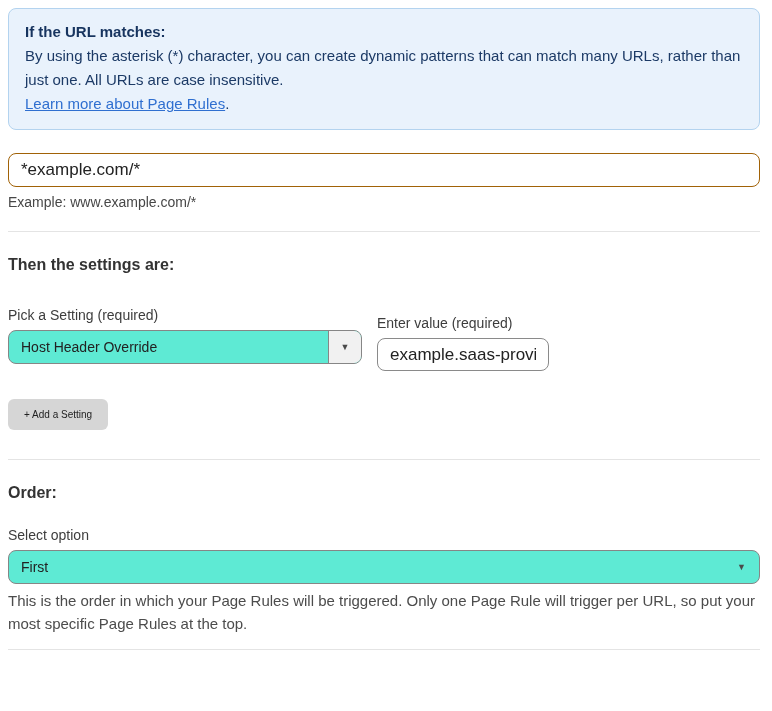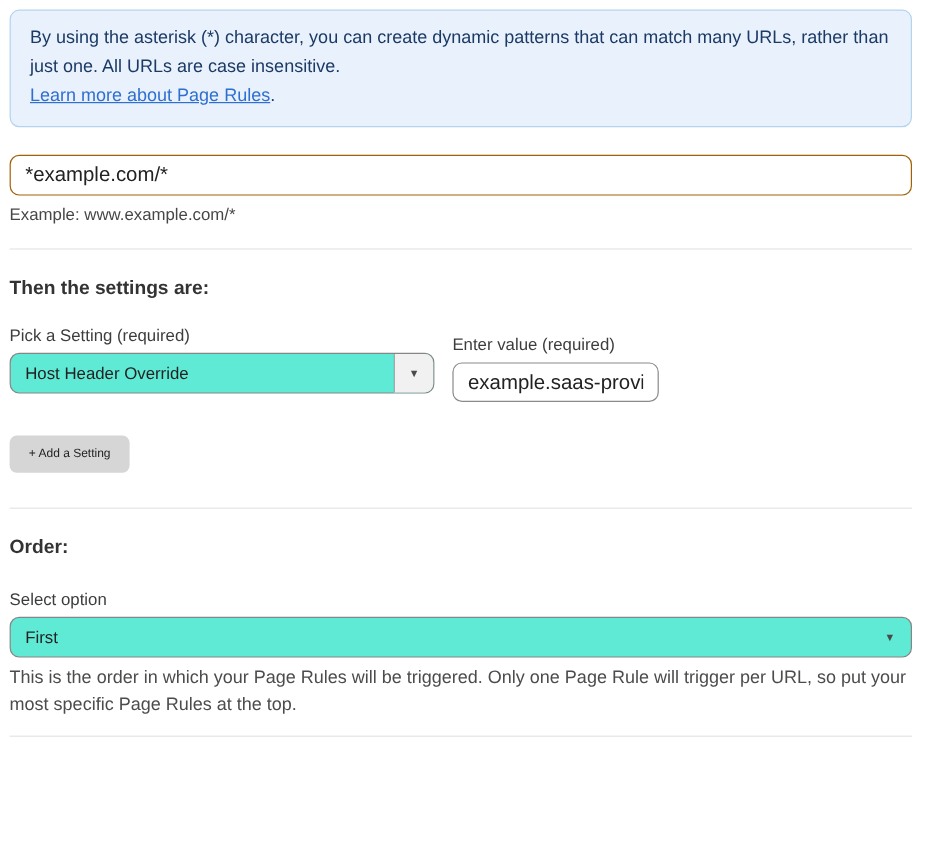--- a/index.html
+++ b/index.html
@@ -59,21 +59,21 @@
   .divider-2 { margin-top: 29px; }
   .divider-3 { margin-top: 14px; }
 
   .section-heading {
     font-size: 16px;
     font-weight: 700;
     color: #333333;
     margin-top: 24px;
   }
 
-  .settings-row { display: flex; align-items: flex-start; margin-top: 21px; }
+  .settings-row { display: flex; align-items: flex-start; margin-top: 33px; }
   .setting-col { width: 354px; }
   .value-col { width: 172px; margin-left: 15px; margin-top: 8px; }
 
   .combobox {
     display: flex;
     align-items: stretch;
     height: 34px;
     border: 1px solid #868686;
     border-radius: 8px;
     background: #5eead4;
@@ -135,20 +135,21 @@
     max-width: 748px;
   }
 </style>
 </head>
 <body>
 
 <div class="container">
 
 
   <div class="info-box">
+    <div class="info-heading">If the URL matches:</div>
     <div class="info-body">By using the asterisk (*) character, you can create dynamic patterns that can match many URLs, rather than just one. All URLs are case insensitive.</div>
     <div><a class="info-link">Learn more about Page Rules</a><span class="info-link-suffix">.</span></div>
   </div>
 
   <input class="text-input" type="text" value="*example.com/*" style="">
   <div class="hint">Example: www.example.com/*</div>
 
   <hr class="divider divider-1">
 
   <div class="section-heading">Then the settings are:</div>

